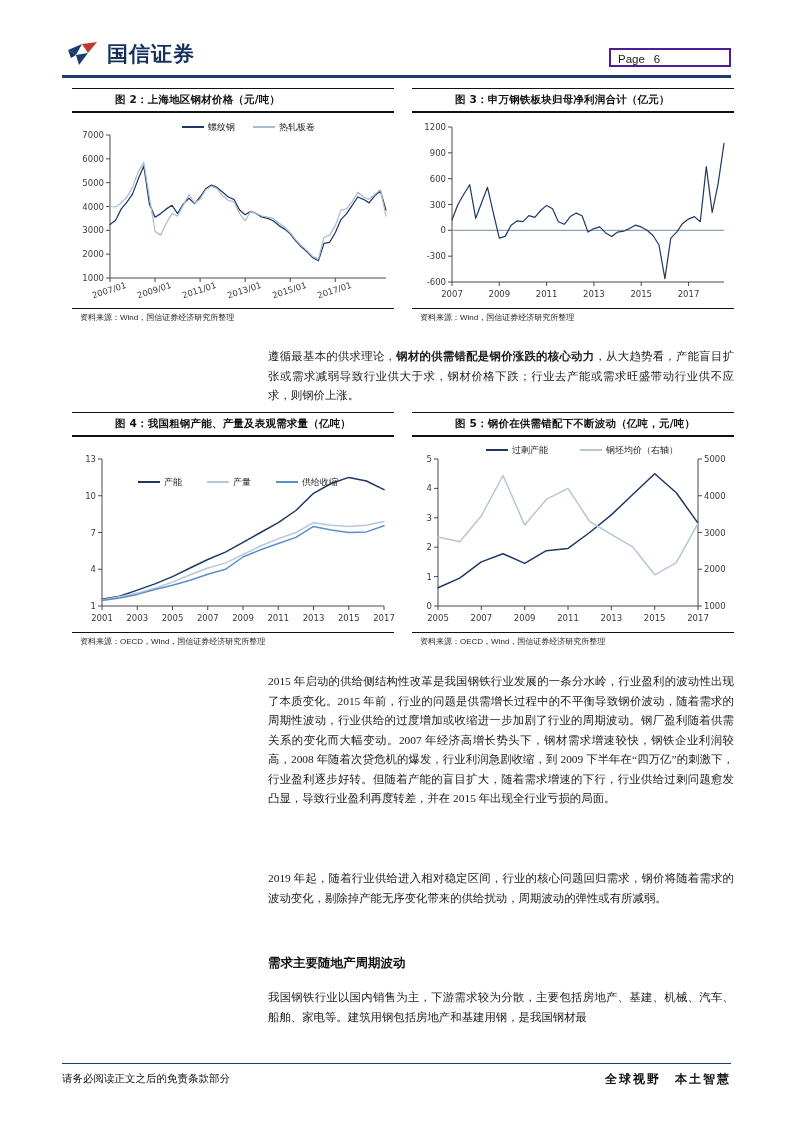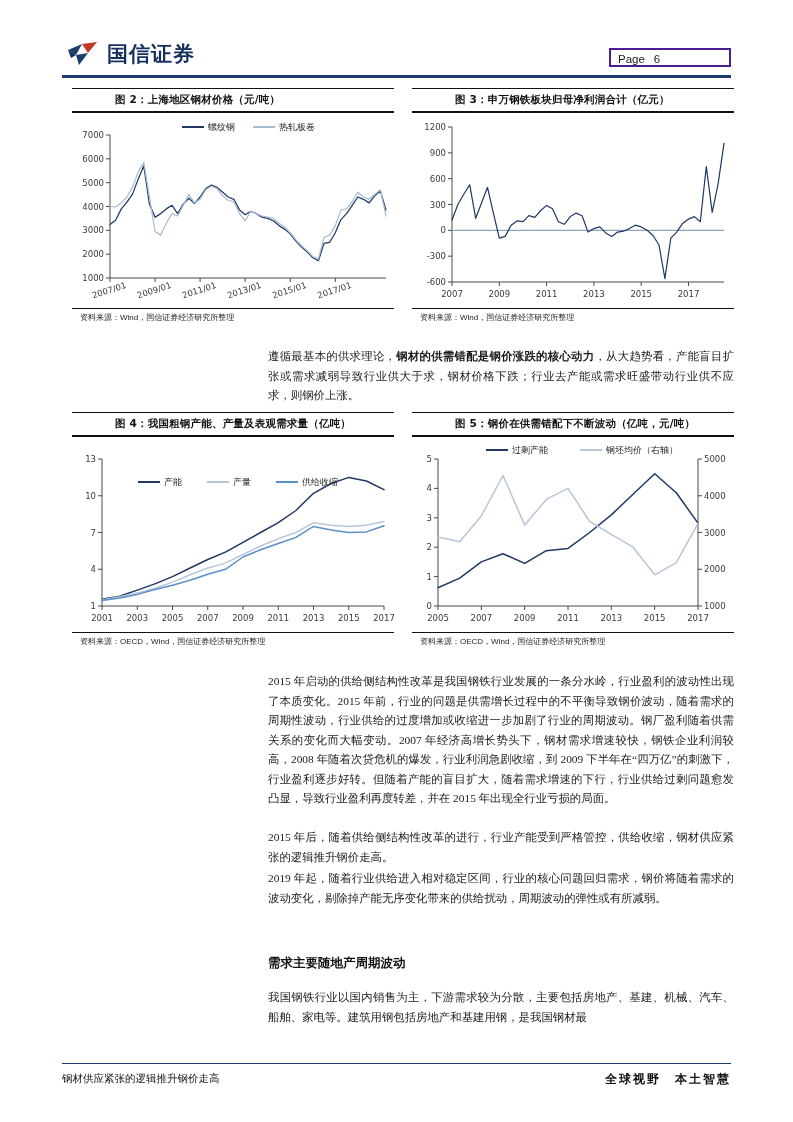--- a/index.html
+++ b/index.html
@@ -290,23 +290,22 @@
           <text x="286" y="184" text-anchor="middle" class="tick">2017</text>
           <path d="M26.0 150.8 L47.7 141.1 L69.3 124.9 L91.0 116.7 L112.7 126.4 L134.3 113.7 L156.0 111.4 L177.7 95.5 L199.3 77.9 L221.0 57.3 L242.7 36.7 L264.3 55.8 L286.0 86.1" fill="none" stroke="#1f3864" stroke-width="1.5" stroke-linejoin="round" stroke-linecap="round"></path>
           <path d="M26.0 99.9 L47.7 104.7 L69.3 79.0 L91.0 38.5 L112.7 88.1 L134.3 62.4 L156.0 51.4 L177.7 84.5 L199.3 97.3 L221.0 110.2 L242.7 137.8 L264.3 125.6 L286.0 86.3" fill="none" stroke="#b7c6d8" stroke-width="1.5" stroke-linejoin="round" stroke-linecap="round"></path>
         </svg>
     </div>
     <div class="fig-src-rule"></div>
     <div class="fig-src">资料来源：OECD，Wind，国信证券经济研究所整理</div>
   </div>
 
   <div class="para" style="left:268px;width:466px;top:672px;text-indent:0;">2015 年启动的供给侧结构性改革是我国钢铁行业发展的一条分水岭，行业盈利的波动性出现了本质变化。2015 年前，行业的问题是供需增长过程中的不平衡导致钢价波动，随着需求的周期性波动，行业供给的过度增加或收缩进一步加剧了行业的周期波动。钢厂盈利随着供需关系的变化而大幅变动。2007 年经济高增长势头下，钢材需求增速较快，钢铁企业利润较高，2008 年随着次贷危机的爆发，行业利润急剧收缩，到 2009 下半年在“四万亿”的刺激下，行业盈利逐步好转。但随着产能的盲目扩大，随着需求增速的下行，行业供给过剩问题愈发凸显，导致行业盈利再度转差，并在 2015 年出现全行业亏损的局面。</div>
-  <div class="para" style="left:268px;width:466px;top:828px;">2015 年后，随着供给侧结构性改革的进行，行业产能受到严格管控，供给收缩，钢材供应紧张的逻辑推升钢价走高。</div>
   <div class="para" style="left:268px;width:466px;top:869px;">2019 年起，随着行业供给进入相对稳定区间，行业的核心问题回归需求，钢价将随着需求的波动变化，剔除掉产能无序变化带来的供给扰动，周期波动的弹性或有所减弱。</div>
 
   <div class="sec-head" style="left:268px;top:955px;">需求主要随地产周期波动</div>
   <div class="para" style="left:268px;width:466px;top:988px;">我国钢铁行业以国内销售为主，下游需求较为分散，主要包括房地产、基建、机械、汽车、船舶、家电等。建筑用钢包括房地产和基建用钢，是我国钢材最</div>
 
   <div class="footer-rule"></div>
-  <div class="footer-left">钢材供应紧张的逻辑推升钢价走高</div>
+  <div class="footer-left">请务必阅读正文之后的免责条款部分</div>
   <div class="footer-right">全球视野　本土智慧</div>
 
 </div>
 
 </body></html>

